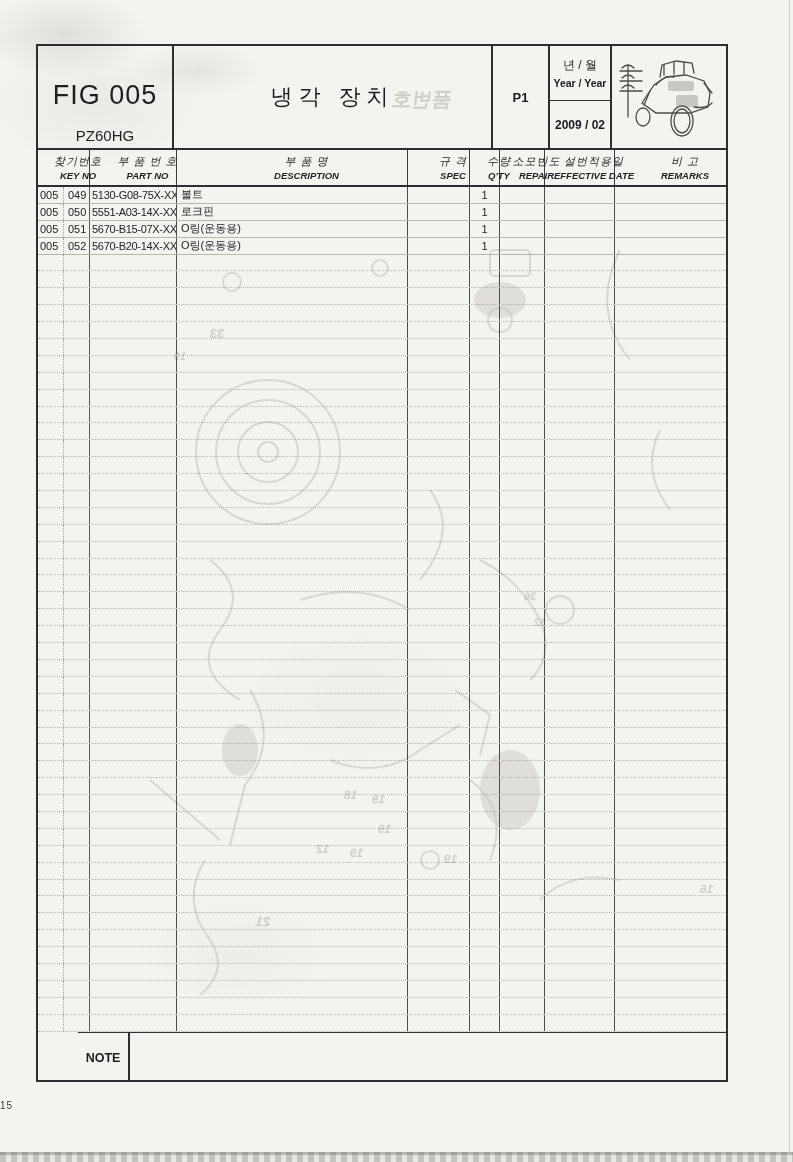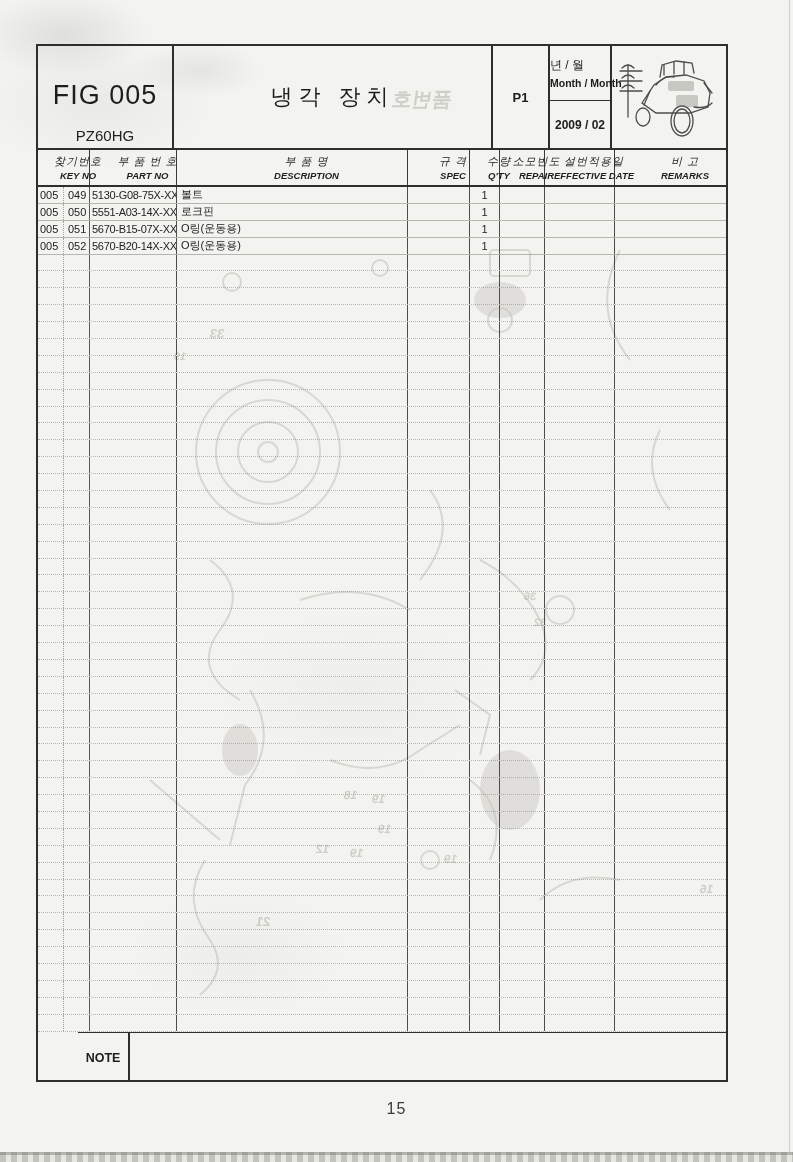--- a/index.html
+++ b/index.html
@@ -39,21 +39,21 @@
     font-size:27px; letter-spacing:1px; color:#1e1e1e; }
   .model-label { position:absolute; left:0; right:0; bottom:4px; text-align:center;
     font-size:15px; color:#222; }
   .title-cell { flex:1; border-right:2px solid #2e2e2e; position:relative;
     display:flex; align-items:center; justify-content:center; }
   .doc-title { font-size:22px; letter-spacing:6px; color:#1c1c1c; }
   .p1-cell { width:57px; border-right:2px solid #2e2e2e; display:flex;
     align-items:center; justify-content:center; font-size:13px; font-weight:bold; color:#1c1c1c; }
   .year-cell { width:62px; border-right:2px solid #2e2e2e; display:flex; flex-direction:column; }
   .year-top { height:55px; border-bottom:1.5px solid #2e2e2e; display:flex;
-    flex-direction:column; align-items:flex-start; justify-content:center; gap:3px; }
+    flex-direction:column; align-items:center; justify-content:center; gap:3px; }
   .year-ko { font-size:12px; color:#1c1c1c; }
   .year-en { font-size:10.5px; font-weight:bold; color:#1c1c1c; white-space:nowrap; }
   .year-bottom { flex:1; display:flex; align-items:center; justify-content:center;
     font-size:12px; font-weight:bold; color:#1c1c1c; }
   .illus-cell { flex:0 0 114px; display:flex; align-items:center; justify-content:center; }
 
   
   .head-row { display:flex; height:37px; border-bottom:2px solid #2e2e2e; font-style:italic; }
   .head-cell { display:flex; flex-direction:column; align-items:center;
     justify-content:center; gap:1px; border-right:1.5px solid #3a3a3a;padding-left:29px; }
@@ -78,22 +78,22 @@
   .c-rep  { width:45px; border-right:1px solid #4c4c48; }
   .c-eff  { width:70px; border-right:1px solid #4c4c48; }
   .c-rem  { flex:1; }
 
   
   .note-row { display:flex; height:50px; border-top:1px solid #2e2e2e;margin-left:40px; }
   .note-label { width:52px; border-right:2px solid #2e2e2e; display:flex;
     align-items:center; justify-content:center; font-size:12.5px; font-weight:bold; color:#1e1e1e; }
   .note-body { flex:1; }
 
-  .page-num { position:absolute; left:0; width:100%; top:1100px; text-align:center;
-    font-size:16px; color:#3a3a3a; letter-spacing:1px; }
+  .page-num { position:absolute; left:0; width:100%; top:1100px; 
+    font-size:10px; color:#3a3a3a; letter-spacing:1px; }
 </style>
 </head>
 <body>
 
 <div class="paper">
 
   <div class="ghost-layer">
     <svg width="793" height="1162" viewBox="0 0 793 1162">
       <g fill="none" stroke="rgba(190,190,182,.5)" stroke-width="2">
         <circle cx="268" cy="452" r="72"></circle>
@@ -148,21 +148,21 @@
         <div class="fig-label">FIG 005</div>
         <div class="model-label">PZ60HG</div>
       </div>
       <div class="title-cell">
         <div class="doc-title">냉각 장치</div>
       </div>
       <div class="p1-cell">P1</div>
       <div class="year-cell">
         <div class="year-top">
           <div class="year-ko">년 / 월</div>
-          <div class="year-en">Month / Month</div>
+          <div class="year-en">Year / Year</div>
         </div>
         <div class="year-bottom">2009 / 02</div>
       </div>
       <div class="illus-cell">
         <svg width="106" height="92" viewBox="0 0 106 92">
           <g fill="none" stroke="#4c4c48" stroke-width="1.3" stroke-linecap="round">
             <line x1="12" y1="14" x2="12" y2="66"></line>
             <line x1="4" y1="20" x2="26" y2="20"></line>
             <line x1="4" y1="30" x2="26" y2="30"></line>
             <line x1="4" y1="40" x2="26" y2="40"></line>

